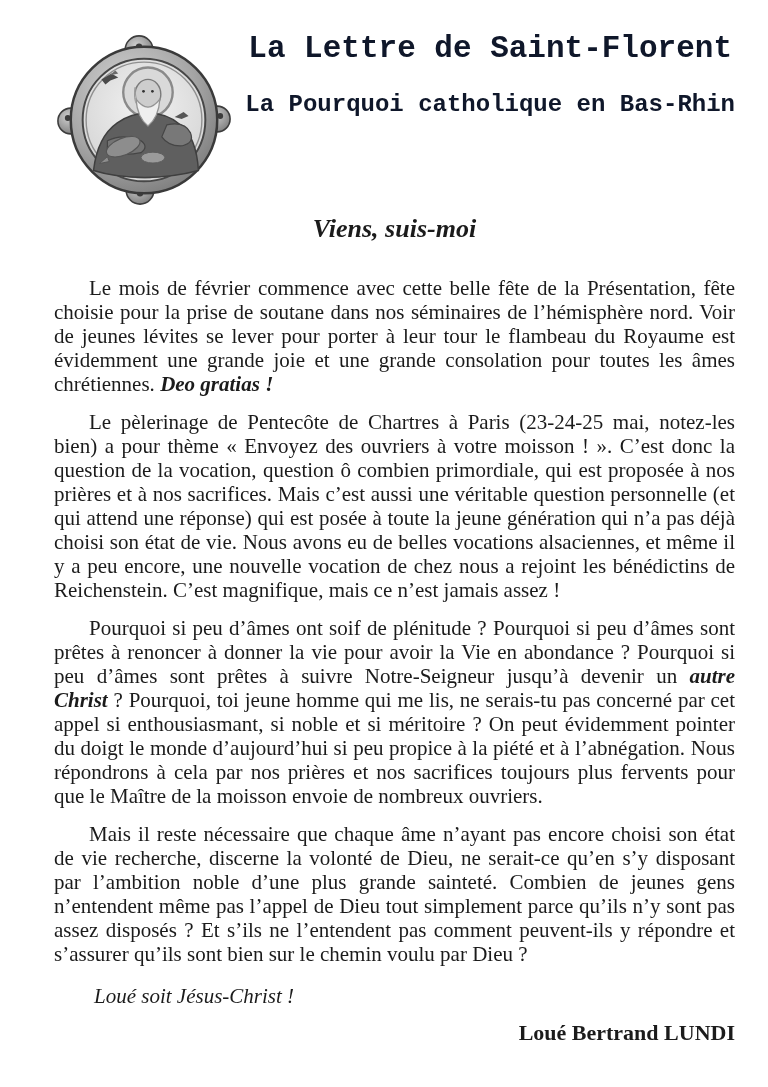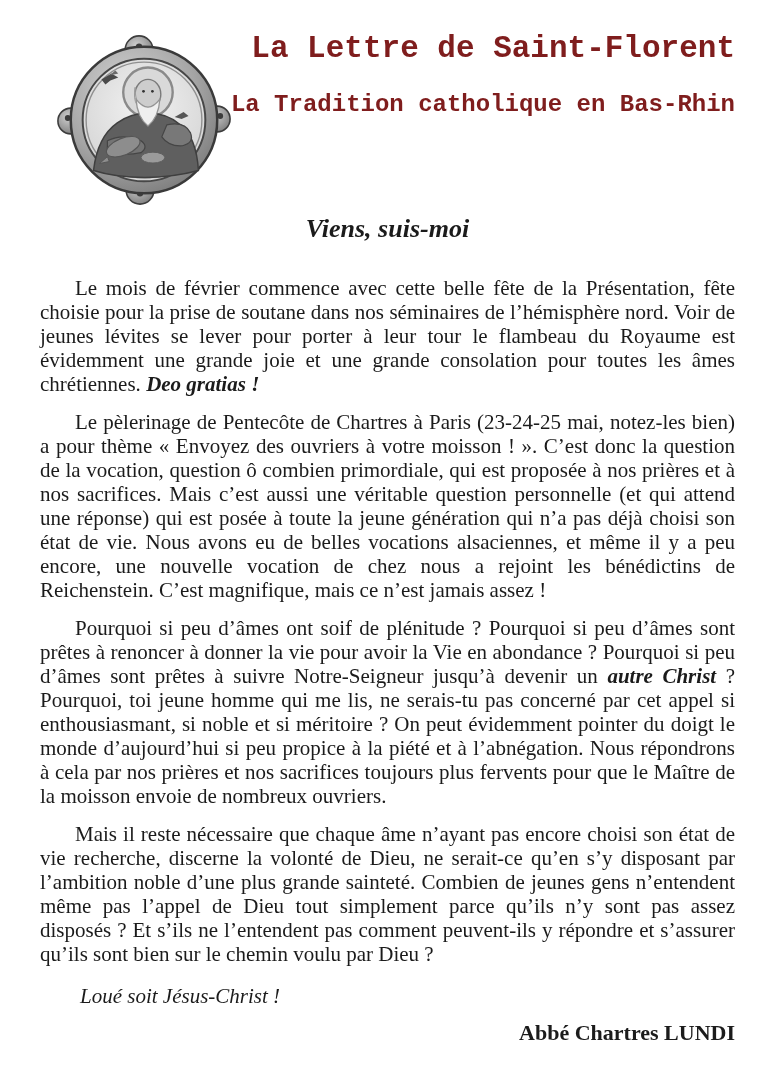--- a/index.html
+++ b/index.html
@@ -17,32 +17,32 @@
     position: absolute;
     left: 50px;
     top: 26px;
     width: 188px;
     height: 188px;
   }
   .masthead-text {
     position: absolute;
     top: 32px;
     right: 33px;
-    text-align: right;
+    text-align: center;
     font-family: "Liberation Mono", monospace;
     font-weight: bold;
-    color: #7f1d1d;
+    color: #0f172a;
     white-space: nowrap;
   }
   .masthead-line1 { font-size: 31px; line-height: 34px; }
   .masthead-line2 { font-size: 28px; line-height: 31px; margin-top: 18px; }
   .masthead-line3 { font-size: 24px; line-height: 27px; margin-top: 25px; }
   .article {
     position: absolute;
-    left: 40px;
+    left: 54px;
     right: 33px;
     top: 214px;
   }
   .article-title {
     font-size: 26px;
     line-height: 30px;
     font-weight: bold;
     font-style: italic;
     text-align: center;
     margin-bottom: 32px;
@@ -136,29 +136,29 @@
           <ellipse cx="74" cy="122" rx="18" ry="8.5" fill="#8d8d8d" stroke="#565656" stroke-width="1.2" transform="rotate(-22 74 122)"></ellipse>
           <path d="M58 132 l-8 7 l10 -2 Z" fill="#8d8d8d" stroke="#565656" stroke-width="1"></path>
 
           <ellipse cx="104" cy="133" rx="12" ry="5.5" fill="#9b9b9b" stroke="#5e5e5e" stroke-width="1"></ellipse>
         </g>
       </svg>
     </div>
 
     <div class="masthead-text">
       <div class="masthead-line1">La Lettre de Saint-Florent</div>
-      <div class="masthead-line3">La Tradition catholique en Bas-Rhin</div>
+      <div class="masthead-line3">La Pourquoi catholique en Bas-Rhin</div>
     </div>
   </header>
 
   <main class="article">
     <h1 class="article-title">Viens, suis-moi</h1>
     <div id="paragraphs">
         <p class="body-paragraph"><span>Le mois de février commence avec cette belle fête de la Présentation, fête choisie pour la prise de soutane dans nos séminaires de l’hémisphère nord. Voir de jeunes lévites se lever pour porter à leur tour le flambeau du Royaume est évidemment une grande joie et une grande consolation pour toutes les âmes chrétiennes. </span><em>Deo gratias&nbsp;!</em></p>
         <p class="body-paragraph"><span>Le pèlerinage de Pentecôte de Chartres à Paris (23-24-25 mai, notez-les bien) a pour thème «&nbsp;Envoyez des ouvriers à votre moisson&nbsp;!&nbsp;». C’est donc la question de la vocation, question ô combien primordiale, qui est proposée à nos prières et à nos sacrifices. Mais c’est aussi une véritable question personnelle (et qui attend une réponse) qui est posée à toute la jeune génération qui n’a pas déjà choisi son état de vie. Nous avons eu de belles vocations alsaciennes, et même il y a peu encore, une nouvelle vocation de chez nous a rejoint les bénédictins de Reichenstein. C’est magnifique, mais ce n’est jamais assez&nbsp;!</span></p>
         <p class="body-paragraph"><span>Pourquoi si peu d’âmes ont soif de plénitude&nbsp;? Pourquoi si peu d’âmes sont prêtes à renoncer à donner la vie pour avoir la Vie en abondance&nbsp;? Pourquoi si peu d’âmes sont prêtes à suivre Notre-Seigneur jusqu’à devenir un </span><em>autre Christ</em><span>&nbsp;? Pourquoi, toi jeune homme qui me lis, ne serais-tu pas concerné par cet appel si enthousiasmant, si noble et si méritoire&nbsp;? On peut évidemment pointer du doigt le monde d’aujourd’hui si peu propice à la piété et à l’abnégation. Nous répondrons à cela par nos prières et nos sacrifices toujours plus fervents pour que le Maître de la moisson envoie de nombreux ouvriers.</span></p>
         <p class="body-paragraph"><span>Mais il reste nécessaire que chaque âme n’ayant pas encore choisi son état de vie recherche, discerne la volonté de Dieu, ne serait-ce qu’en s’y disposant par l’ambition noble d’une plus grande sainteté. Combien de jeunes gens n’entendent même pas l’appel de Dieu tout simplement parce qu’ils n’y sont pas assez disposés&nbsp;? Et s’ils ne l’entendent pas comment peuvent-ils y répondre et s’assurer qu’ils sont bien sur le chemin voulu par Dieu&nbsp;?</span></p>
       </div>
     <p class="closing">Loué soit Jésus-Christ&nbsp;!</p>
-    <p class="signature">Abbé Chartres LUNDI</p>
+    <p class="signature">Loué Bertrand LUNDI</p>
   </main>
 
 </div>
 
 </body></html>

